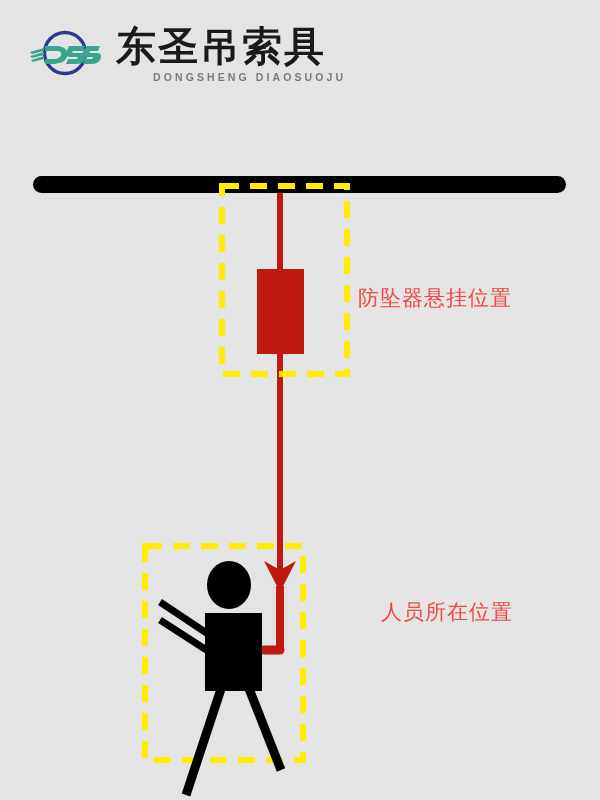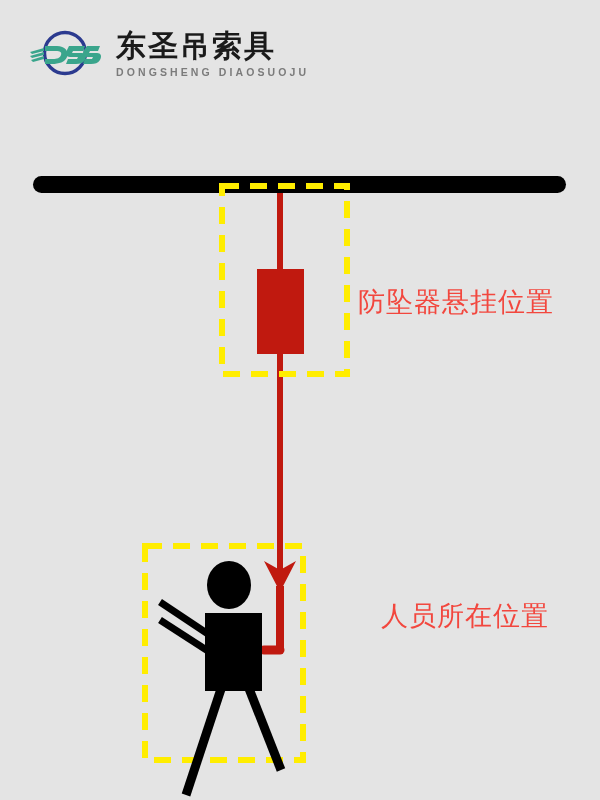--- a/index.html
+++ b/index.html
@@ -37,54 +37,55 @@
     display: block;
   }
   .brand-text-block {
     margin-left: 14px;
     display: flex;
     flex-direction: column;
     justify-content: center;
   }
   .brand-name-cn {
     font-family: "DejaVu Sans", "Liberation Sans", sans-serif;
-    font-size: 30px;
+    font-size: 40px;
     font-weight: bold;
     color: #1a1a1a;
     letter-spacing: 2px;
     line-height: 1.05;
     white-space: nowrap;
   }
   .brand-name-py {
     font-family: "Liberation Sans", sans-serif;
     font-size: 10.5px;
     font-weight: bold;
     color: #7b7b7b;
     letter-spacing: 3.1px;
     margin-top: 4px;
     white-space: nowrap;
+    margin-left: 37px;
   }
 
   
   .diagram {
     position: absolute;
     left: 0;
     top: 0;
     width: 600px;
     height: 800px;
   }
   .diagram svg {
     display: block;
   }
 
   
   .callout {
     position: absolute;
     font-family: "DejaVu Sans", "Liberation Sans", sans-serif;
-    font-size: 27px;
+    font-size: 21px;
     color: #f2473e;
     letter-spacing: 1px;
     white-space: nowrap;
     line-height: 1;
   }
   .callout-device {
     left: 358px;
     top: 288px;
   }
   .callout-person {

